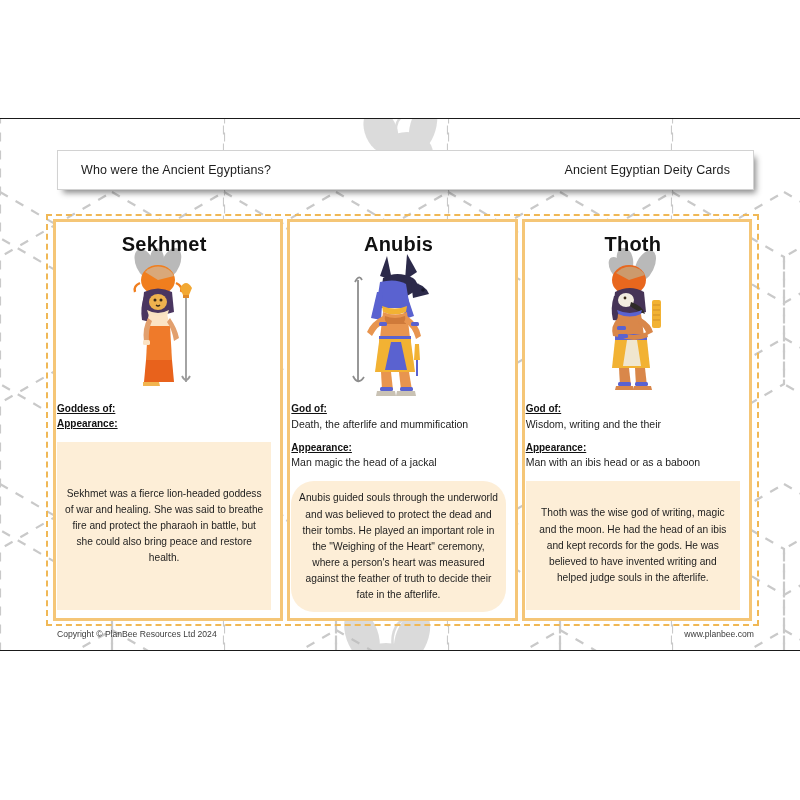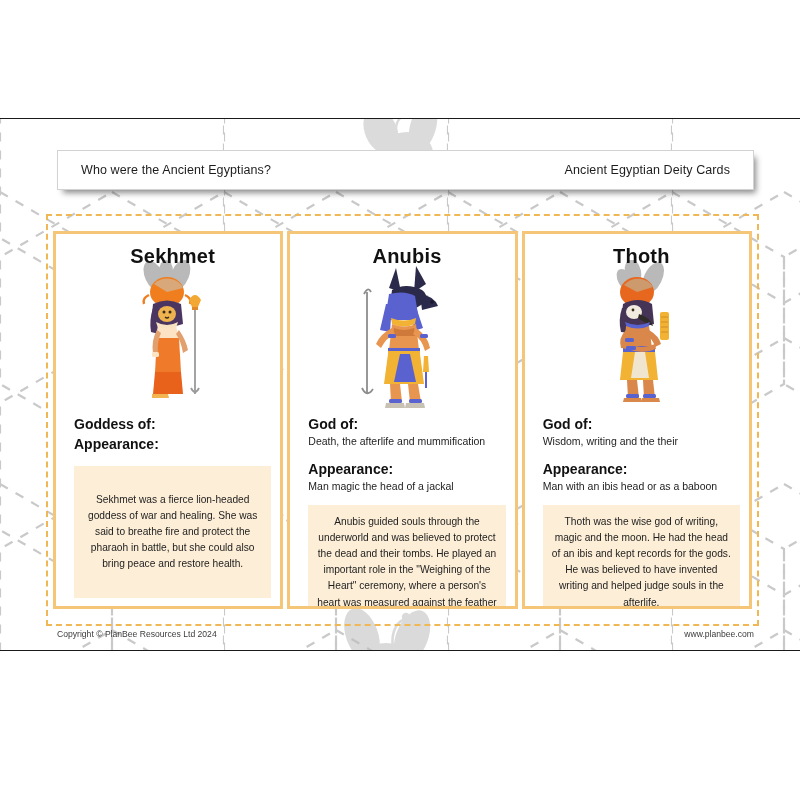--- a/index.html
+++ b/index.html
@@ -86,22 +86,22 @@
     padding: 3px;
     display: flex;
     gap: 0;
   }
   .card {
     position: relative;
     flex: 1 1 0;
     background: #ffffff;
     border: 3px solid #f5c677;
     box-sizing: border-box;
-    margin: 12px 2px;
-    padding: 8px 9px 8px 18px;
+    margin: 0 2px;
+    padding: 8px 9px 8px 1px;
     display: flex;
     flex-direction: column;
     overflow: hidden;
   }
 
   .card-title {
     text-align: center;
     font-size: 20px;
     font-weight: bold;
     color: #111111;
@@ -118,24 +118,25 @@
     margin-top: -6px;
     display: flex;
     align-items: flex-end;
     justify-content: center;
     z-index: 2;
   }
   .art svg { display: block; }
 
   .facts { position: relative; z-index: 3; margin-top: 4px; }
   .fact-label {
-    font-size: 14px;
+    font-size: 10px;
     font-weight: bold;
     color: #111111;
     line-height: 1.45;
+    text-decoration: underline;
   }
   .fact-value {
     font-size: 10.5px;
     color: #1d1d1d;
     line-height: 1.45;
     margin-bottom: 9px;
   }
   .fact-value.last { margin-bottom: 0; }
 
   .factbox {
@@ -146,21 +147,21 @@
     padding: 9px 7px;
     text-align: center;
     font-size: 10.2px;
     line-height: 1.58;
     color: #1d1d1d;
     flex: 1 1 auto;
     display: flex;
     align-items: center;
     justify-content: center;
   }
-  .factbox.mid   { align-items: flex-start; }
+  .factbox.mid   { align-items: flex-start; border-radius: 23px; }
   .factbox span { display: block; }
 
   
   .footer {
     position: absolute;
     left: 57px;
     top: 629px;
     width: 697px;
     display: flex;
     justify-content: space-between;

